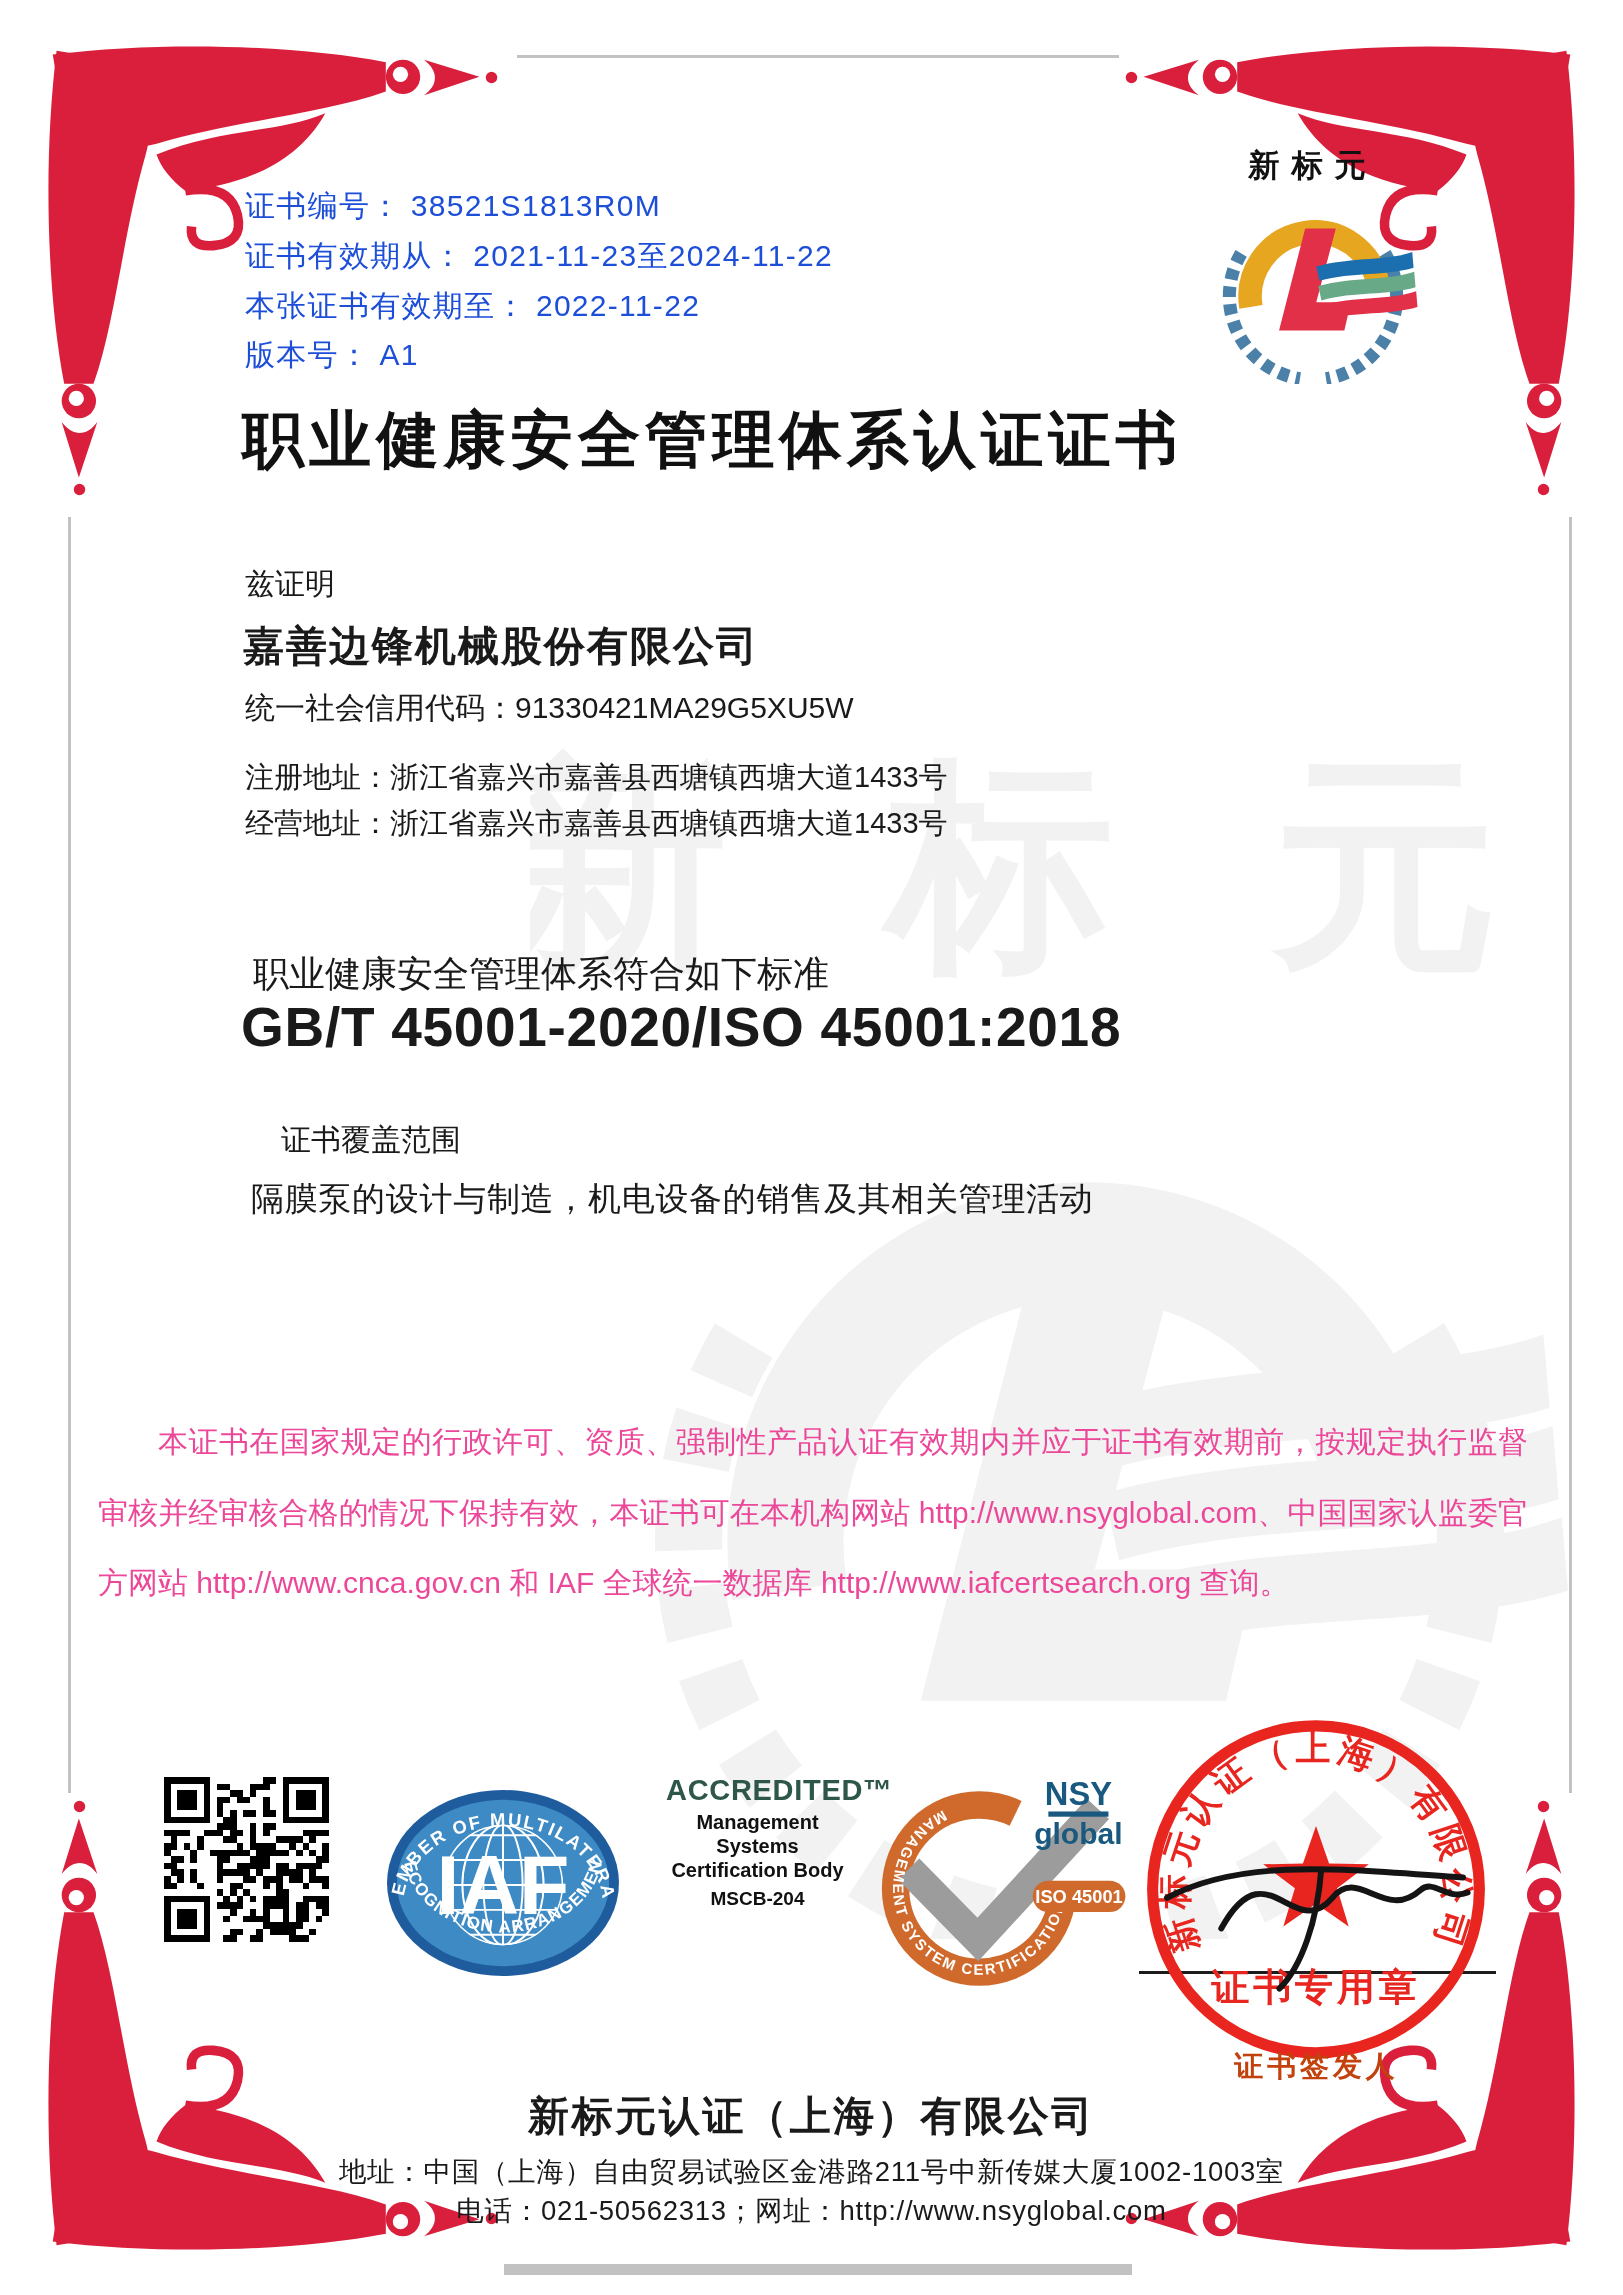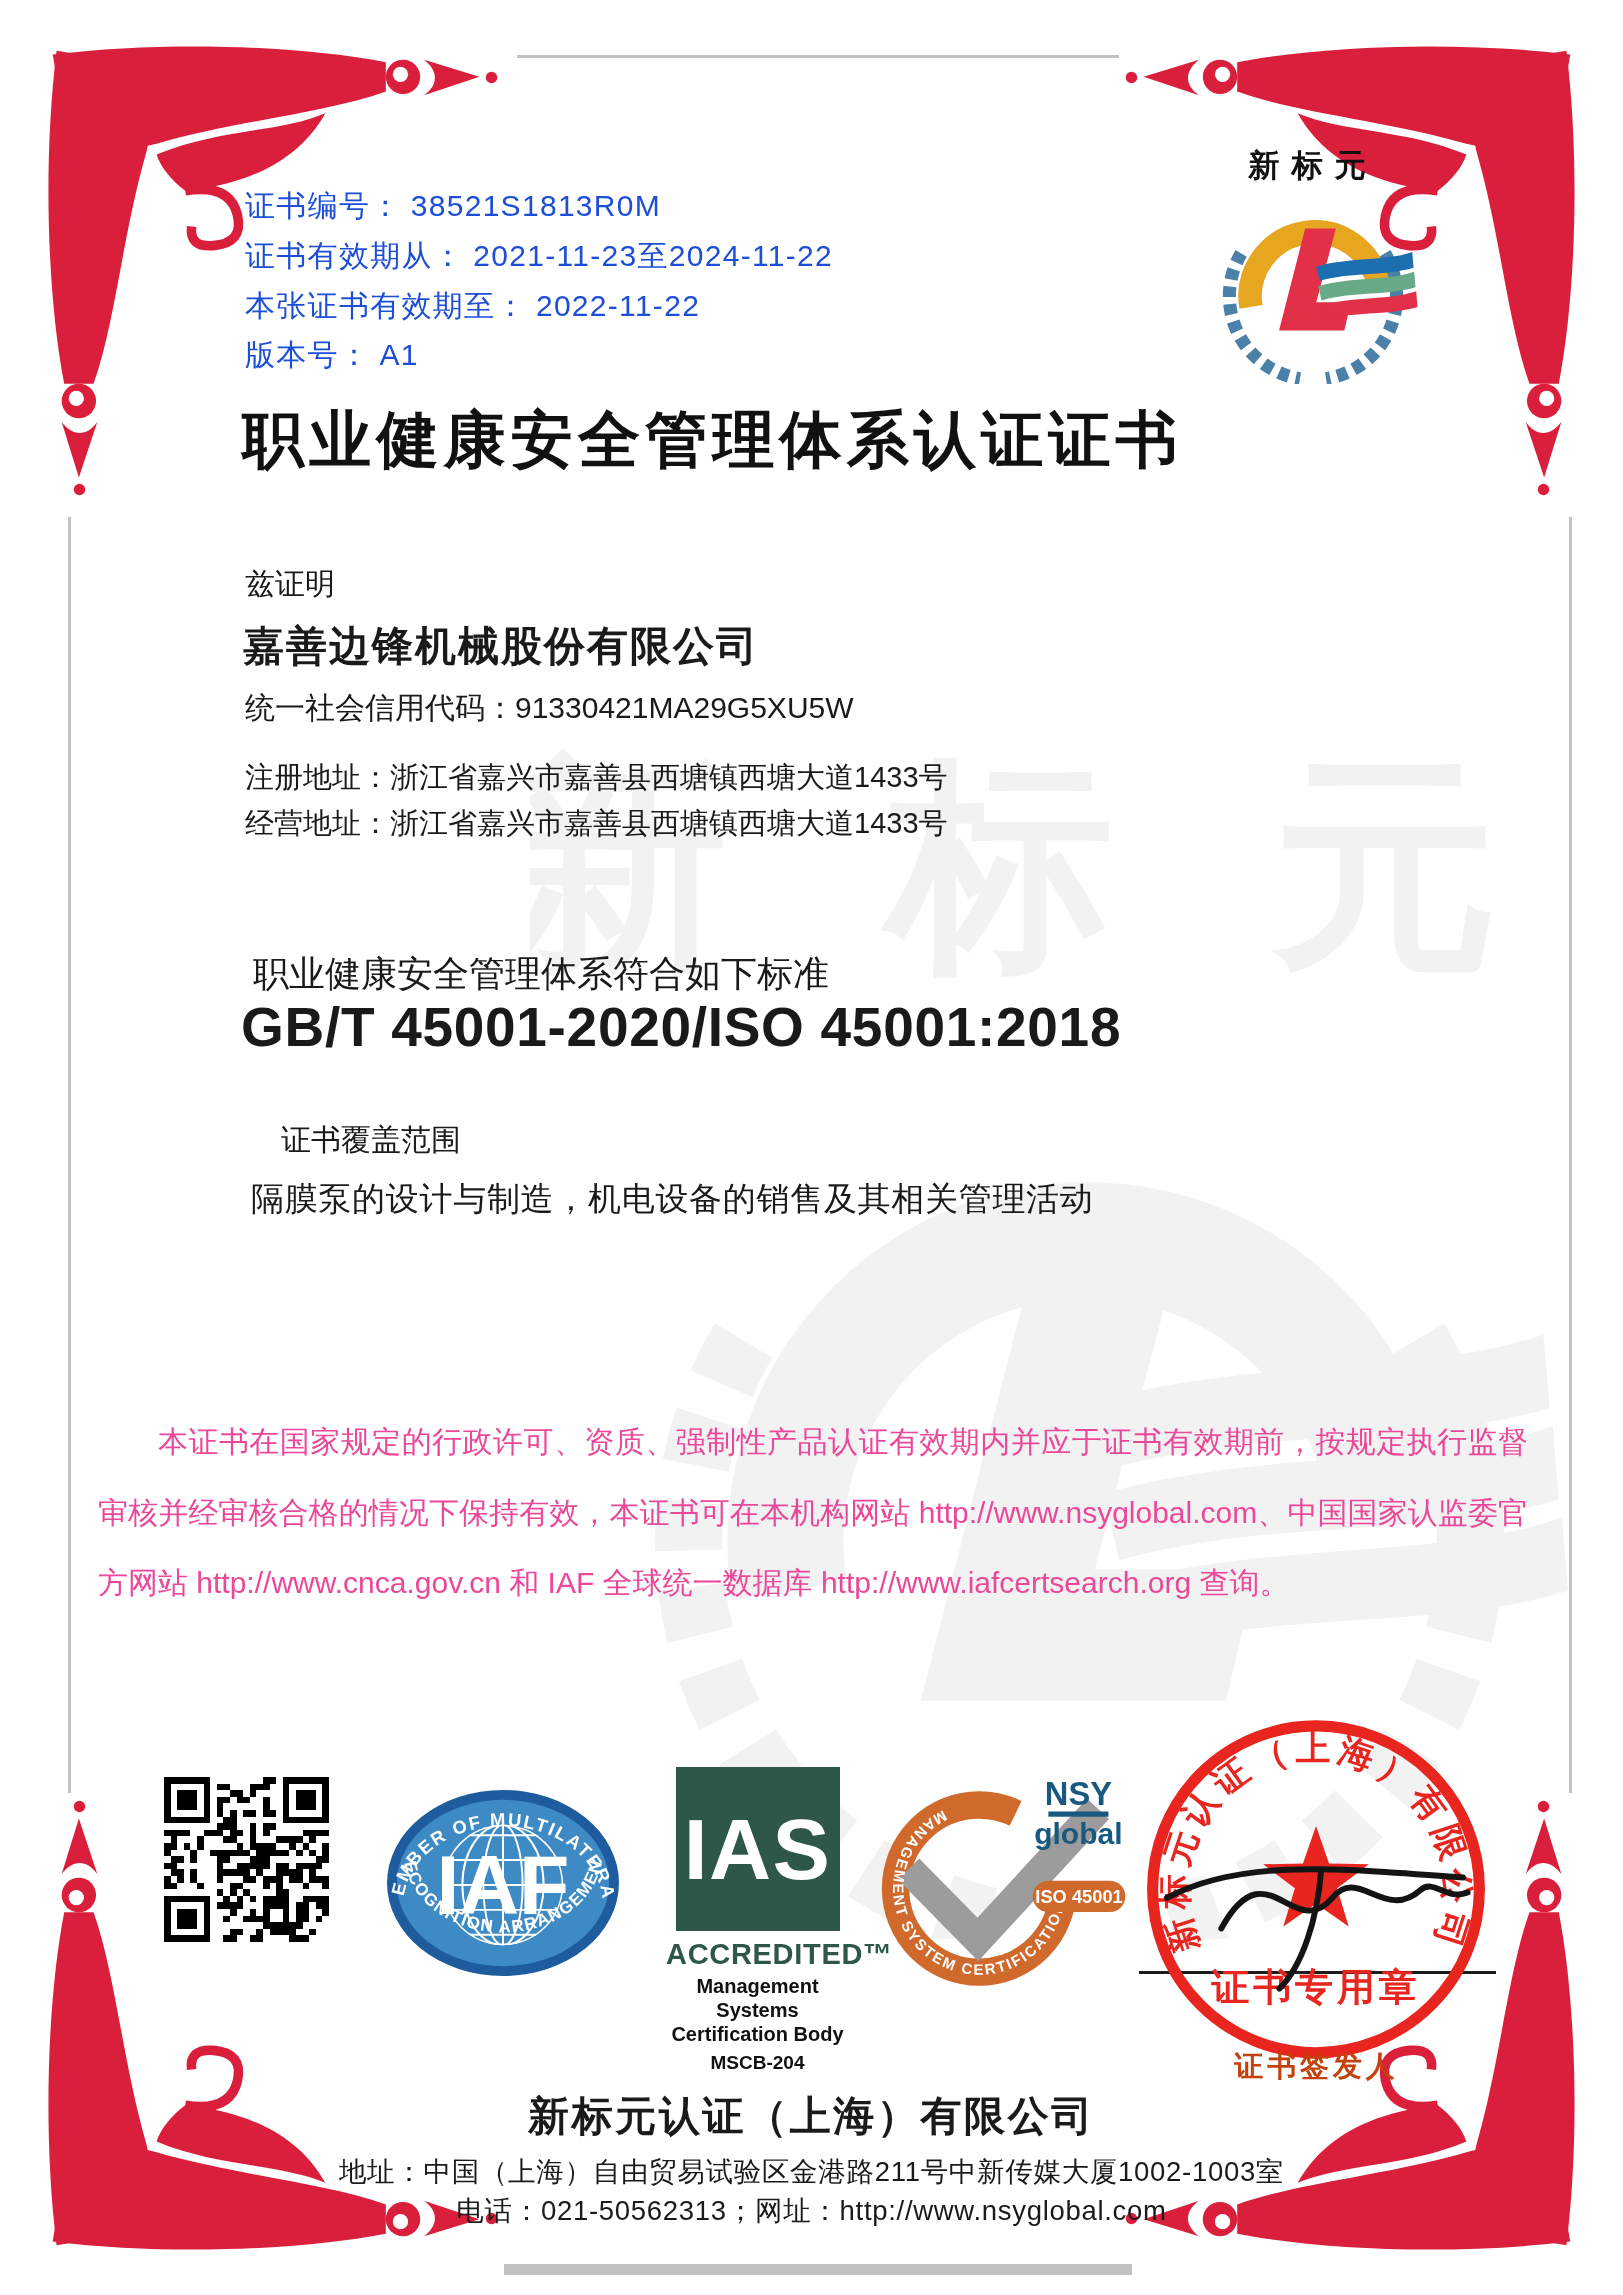--- a/index.html
+++ b/index.html
@@ -423,23 +423,20 @@
   <text font-size="28" font-weight="bold" fill="#ffffff" letter-spacing="3">
     <textPath href="#iafTop" startOffset="50%" text-anchor="middle">MEMBER OF MULTILATERAL</textPath>
   </text>
   <text x="180" y="192" font-size="126" font-weight="bold" fill="#ffffff" text-anchor="middle">IAF</text>
   <text font-size="26" font-weight="bold" fill="#ffffff" letter-spacing="2">
     <textPath href="#iafBottom" startOffset="50%" text-anchor="middle">RECOGNITION ARRANGEMENT</textPath>
   </text>
 </svg>
 
 <div id="ias" class="abs">
-  <div class="box">
-    <span>IAS</span>
-  </div>
   <div class="accr">ACCREDITED™</div>
   <div class="sub">
     <div>Management Systems</div>
     <div>Certification Body</div>
   </div>
   <div class="code">MSCB-204</div>
 </div>
 
 <svg id="nsy" class="abs" viewBox="0 0 410 340">
   <defs>

